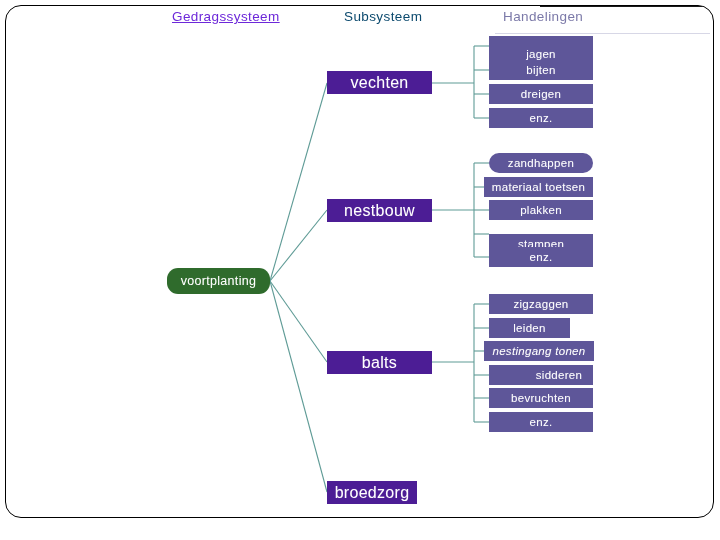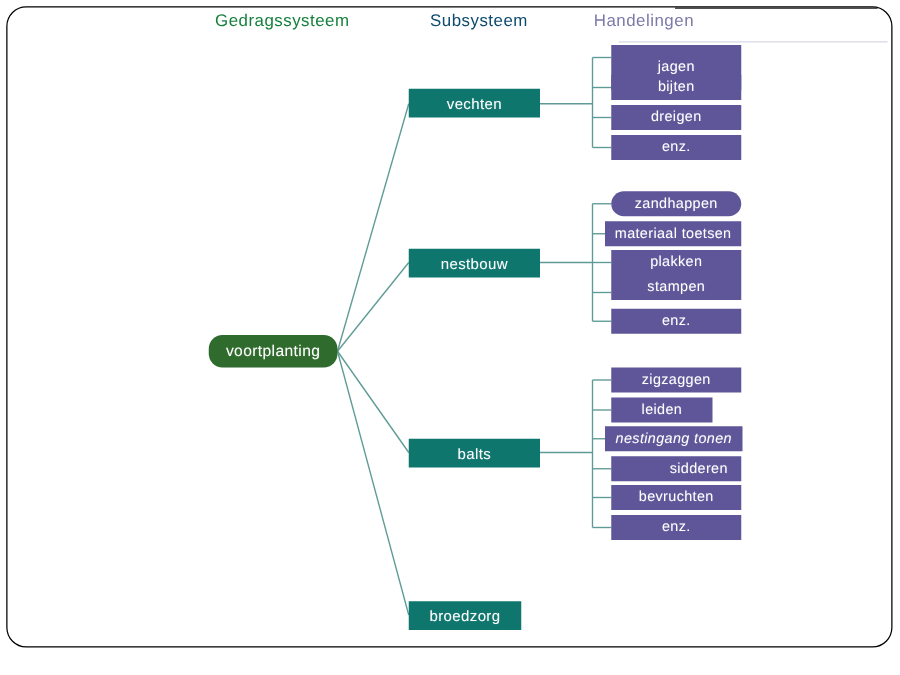--- a/index.html
+++ b/index.html
@@ -34,29 +34,30 @@
   .col-header {
     position: absolute;
     font-size: 13.5px;
     letter-spacing: 0.4px;
     white-space: nowrap;
     font-family: "Liberation Sans", sans-serif;
   }
   #hdr-gedragssysteem {
     left: 172px;
     top: 9px;
-    color: #15803d;
+    color: #6d28d9;
+    text-decoration: underline;
   }
   #hdr-subsysteem {
     left: 344px;
     top: 9px;
     color: #0c4a6e;
   }
   #hdr-handelingen {
-    left: 475px;
+    left: 503px;
     top: 9px;
     color: #7b79a8;
   }
   #hdr-rule {
     position: absolute;
     left: 540px;
     top: 6px;
     width: 162px;
     height: 1.2px;
     background: #1a1a1a;
@@ -89,22 +90,22 @@
     letter-spacing: 0.3px;
     white-space: nowrap;
     font-family: "Liberation Sans", sans-serif;
     text-shadow: 0 0 1px rgba(255,255,255,0.25);
   }
   .node.root {
     background: #2f6b2c;
     font-size: 12.5px;
   }
   .node.sub {
-    background: #0f766e;
-    font-size: 12px;
+    background: #4c1d95;
+    font-size: 16px;
   }
   .node.act {
     background: #5e5699;
     font-size: 11.5px;
   }
 </style>
 </head>
 <body>
 
 <div id="slide">
@@ -159,21 +160,21 @@
   <div class="node sub" style="left:327px; top:481px; width:90px; height:23px;">broedzorg</div>
 
   <div class="node act" style="left:489px; top:36px; width:104px; height:36px;">jagen</div>
   <div class="node act" style="left:489px; top:60px; width:104px; height:20px;">bijten</div>
   <div class="node act" style="left:489px; top:84px; width:104px; height:20px;">dreigen</div>
   <div class="node act" style="left:489px; top:108px; width:104px; height:20px;">enz.</div>
 
   <div class="node act" style="left:489px; top:153px; width:104px; height:20px;border-radius:10px;">zandhappen</div>
   <div class="node act" style="left:484px; top:177px; width:109px; height:20px;">materiaal toetsen</div>
   <div class="node act" style="left:489px; top:200px; width:104px; height:20px;">plakken</div>
-  <div class="node act" style="left:489px; top:220px; width:104px; height:20px;">stampen</div>
+  <div class="node act" style="left:489px; top:234px; width:104px; height:20px;">stampen</div>
   <div class="node act" style="left:489px; top:247px; width:104px; height:20px;">enz.</div>
 
   <div class="node act" style="left:489px; top:294px; width:104px; height:20px;">zigzaggen</div>
   <div class="node act" style="left:489px; top:318px; width:81px; height:20px;">leiden</div>
   <div class="node act" style="left:484px; top:341px; width:110px; height:20px;font-style:italic;">nestingang tonen</div>
   <div class="node act" style="left:489px; top:365px; width:104px; height:20px;padding-left:36px;">sidderen</div>
   <div class="node act" style="left:489px; top:388px; width:104px; height:20px;">bevruchten</div>
   <div class="node act" style="left:489px; top:412px; width:104px; height:20px;">enz.</div>
 
 </div>

